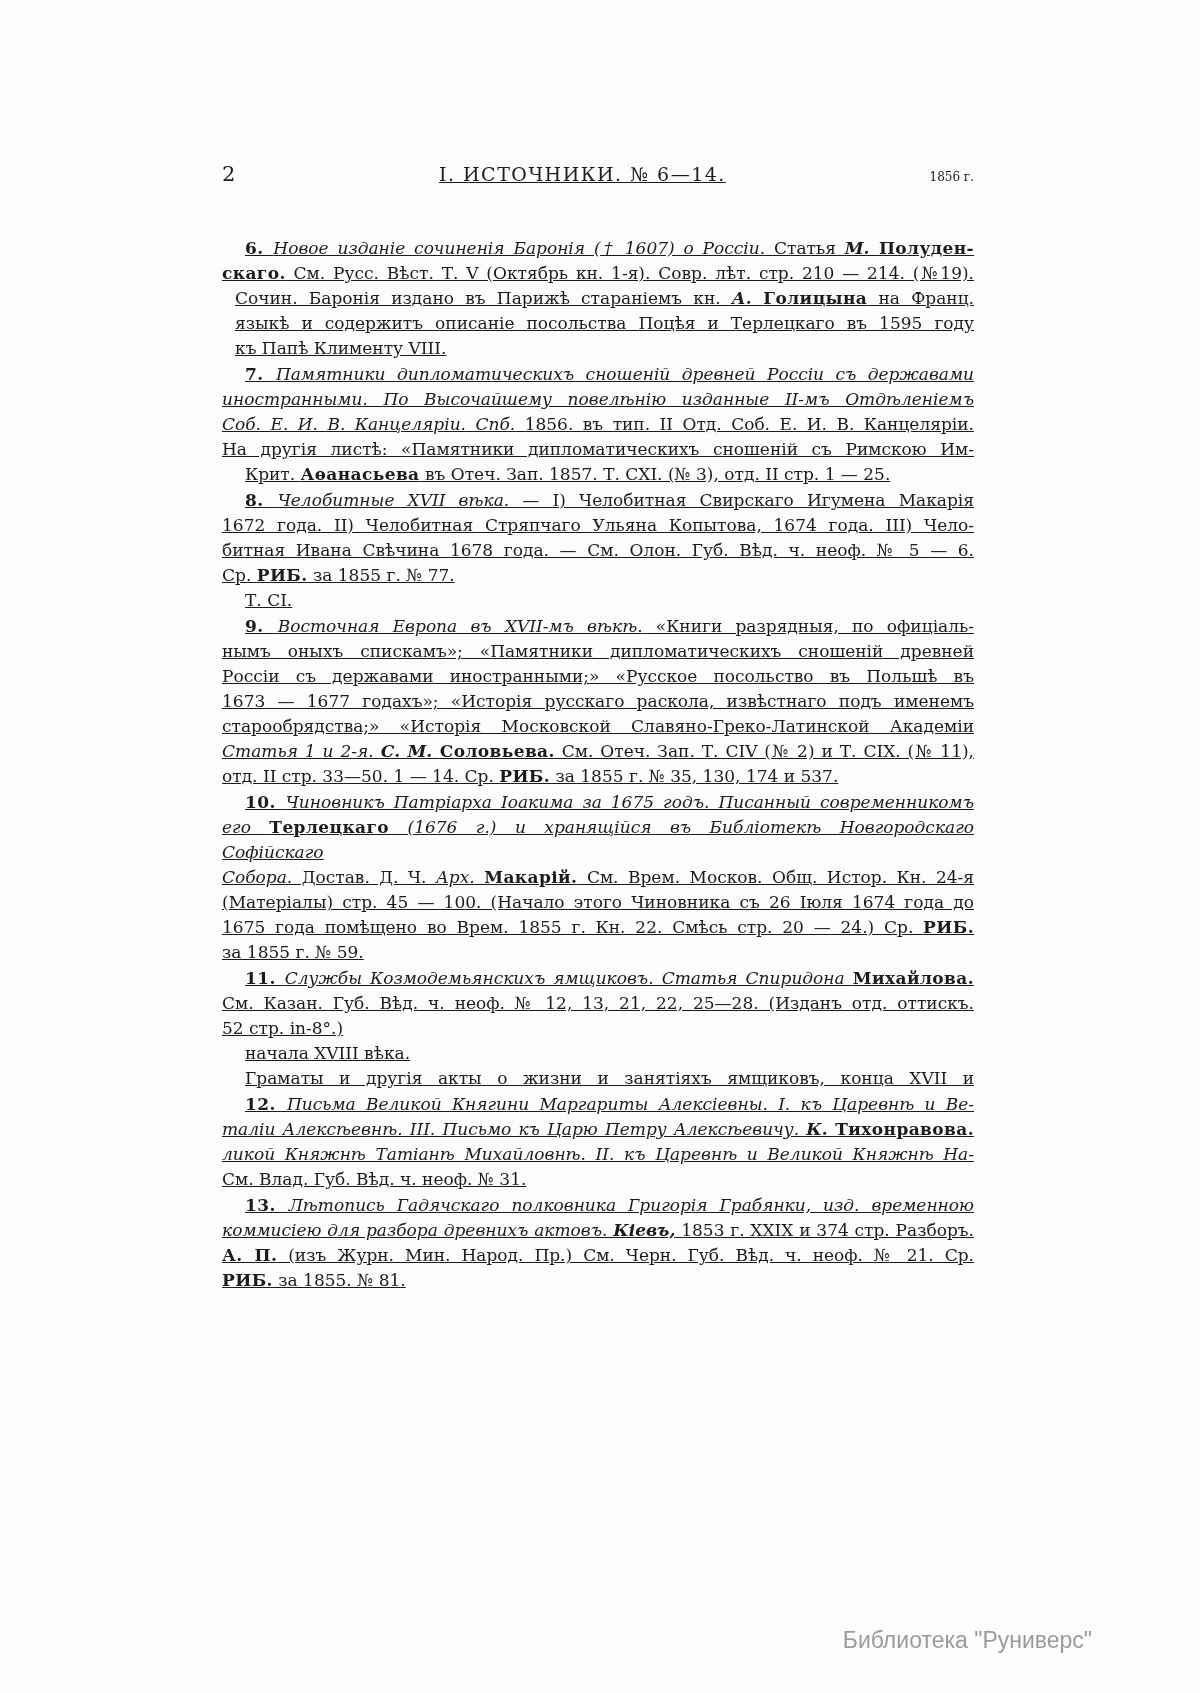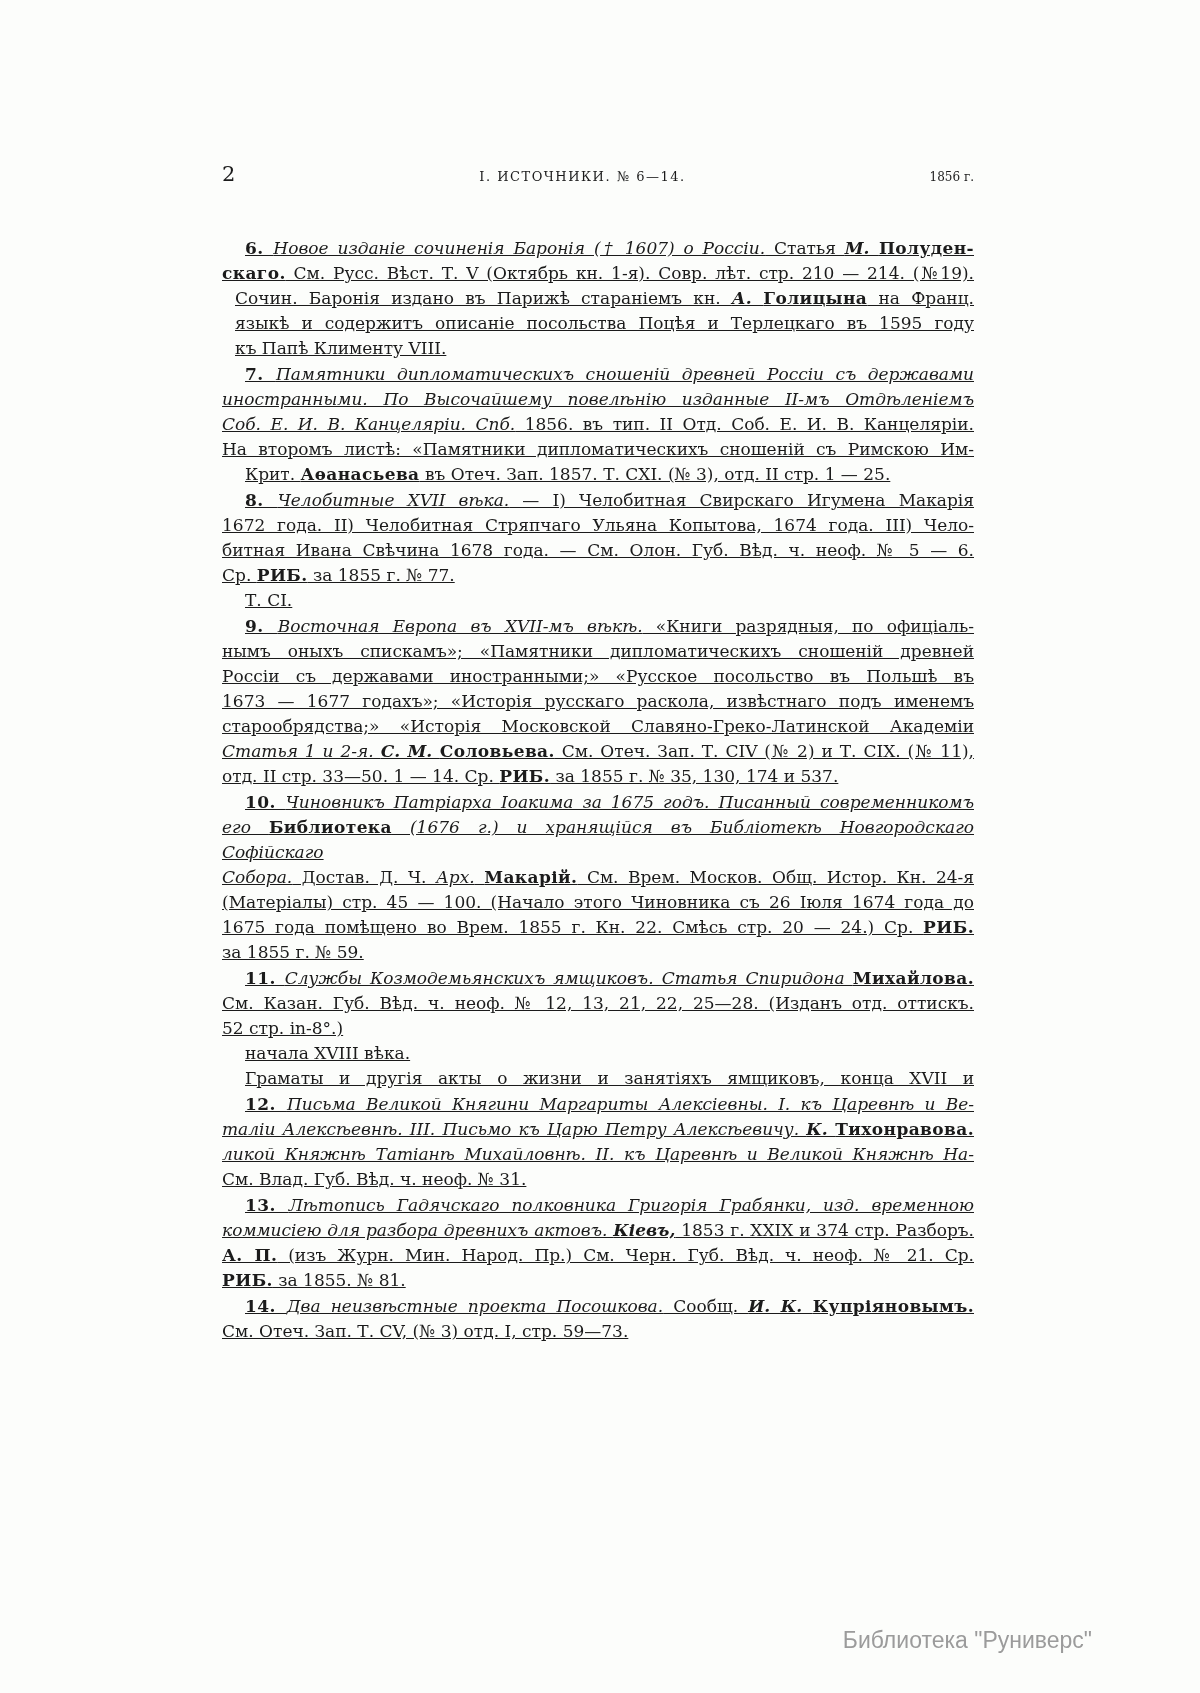--- a/index.html
+++ b/index.html
@@ -8,21 +8,21 @@
     background:#fcfdfb;color:#1b1b1b;
     font-family:"DejaVu Serif","Liberation Serif",serif;
     overflow:hidden;
   }
   .pageheader{
     position:absolute;left:222px;top:160px;width:752px;
     display:flex;justify-content:space-between;align-items:baseline;
     font-size:20px;line-height:28px;
   }
   .pageheader .pagenum{font-size:21px;}
-  .pageheader .center{letter-spacing:1.5px;font-size:13px;}
+  .pageheader .center{letter-spacing:1.5px;font-size:19px;text-decoration:underline;}
   .pageheader .right{font-size:12px;}
   .textblock{
     position:absolute;left:222px;top:236px;width:752px;
     font-size:17px;
     text-decoration:underline;
   }
   .entry{margin:0;padding:0;}
   .entry + .entry{margin-top:1px;}
   .line{
     line-height:25px;
@@ -56,42 +56,42 @@
       <div class="line ind2"><span class="sb">6. </span><span class="si">Новое изданіе сочиненія Баронія († 1607) о Россіи.</span><span class="s"> Статья </span><span class="sbi">М. </span><span class="sb">Полуден-</span></div>
       <div class="line ind0"><span class="sb">скаго.</span><span class="s"> См. Русс. Вѣст. Т. V (Октябрь кн. 1-я). Совр. лѣт. стр. 210 — 214. (№19).</span></div>
       <div class="line ind1"><span class="s">Сочин. Баронія издано въ Парижѣ стараніемъ кн. </span><span class="sbi">А. </span><span class="sb">Голицына</span><span class="s"> на Франц.</span></div>
       <div class="line ind1"><span class="s">языкѣ и содержитъ описаніе посольства Поцѣя и Терлецкаго въ 1595 году</span></div>
       <div class="line ind1 short"><span class="s">къ Папѣ Клименту VIII.</span></div>
     </div>
     <div class="entry">
       <div class="line ind2"><span class="sb">7. </span><span class="si">Памятники дипломатическихъ сношеній древней Россіи съ державами</span></div>
       <div class="line ind0"><span class="si">иностранными. По Высочайшему повелѣнію изданные II-мъ Отдѣленіемъ</span></div>
       <div class="line ind0"><span class="si">Соб. Е. И. В. Канцеляріи. Спб.</span><span class="s"> 1856. въ тип. II Отд. Соб. Е. И. В. Канцеляріи.</span></div>
-      <div class="line ind0"><span class="s">На второмъ листѣ: «Памятники дипломатическихъ сношеній съ Римскою Им-</span></div>
+      <div class="line ind0"><span class="s">На другія листѣ: «Памятники дипломатическихъ сношеній съ Римскою Им-</span></div>
       <div class="line ind2 short"><span class="s">Крит. </span><span class="sb">Аѳанасьева</span><span class="s"> въ Отеч. Зап. 1857. Т. CXI. (№ 3), отд. II стр. 1 — 25.</span></div>
     </div>
     <div class="entry">
       <div class="line ind2"><span class="sb">8. </span><span class="si">Челобитные XVII вѣка.</span><span class="s"> — I) Челобитная Свирскаго Игумена Макарія</span></div>
       <div class="line ind0"><span class="s">1672 года. II) Челобитная Стряпчаго Ульяна Копытова, 1674 года. III) Чело-</span></div>
       <div class="line ind0"><span class="s">битная Ивана Свѣчина 1678 года. — См. Олон. Губ. Вѣд. ч. неоф. № 5 — 6.</span></div>
       <div class="line ind0 short"><span class="s">Ср. </span><span class="sb">РИБ.</span><span class="s"> за 1855 г. № 77.</span></div>
       <div class="line ind2 short"><span class="s">Т. CI.</span></div>
     </div>
     <div class="entry">
       <div class="line ind2"><span class="sb">9. </span><span class="si">Восточная Европа въ XVII-мъ вѣкѣ.</span><span class="s"> «Книги разрядныя, по офиціаль-</span></div>
       <div class="line ind0"><span class="s">нымъ оныхъ спискамъ»; «Памятники дипломатическихъ сношеній древней</span></div>
       <div class="line ind0"><span class="s">Россіи съ державами иностранными;» «Русское посольство въ Польшѣ въ</span></div>
       <div class="line ind0"><span class="s">1673 — 1677 годахъ»; «Исторія русскаго раскола, извѣстнаго подъ именемъ</span></div>
       <div class="line ind0"><span class="s">старообрядства;» «Исторія Московской Славяно-Греко-Латинской Академіи</span></div>
       <div class="line ind0"><span class="si">Статья 1 и 2-я. </span><span class="sbi">С. М. </span><span class="sb">Соловьева.</span><span class="s"> См. Отеч. Зап. Т. CIV (№ 2) и Т. CIX. (№ 11),</span></div>
       <div class="line ind0 short"><span class="s">отд. II стр. 33—50. 1 — 14. Ср. </span><span class="sb">РИБ.</span><span class="s"> за 1855 г. № 35, 130, 174 и 537.</span></div>
     </div>
     <div class="entry">
       <div class="line ind2"><span class="sb">10. </span><span class="si">Чиновникъ Патріарха Іоакима за 1675 годъ. Писанный современникомъ</span></div>
-      <div class="line ind0"><span class="si">его </span><span class="sb">Библиотека</span><span class="si"> (1676 г.) и хранящійся въ Библіотекѣ Новгородскаго Софійскаго</span></div>
+      <div class="line ind0"><span class="si">его </span><span class="sb">Терлецкаго</span><span class="si"> (1676 г.) и хранящійся въ Библіотекѣ Новгородскаго Софійскаго</span></div>
       <div class="line ind0"><span class="si">Собора.</span><span class="s"> Достав. Д. Ч. </span><span class="si">Арх.</span><span class="s"> </span><span class="sb">Макарій.</span><span class="s"> См. Врем. Москов. Общ. Истор. Кн. 24-я</span></div>
       <div class="line ind0"><span class="s">(Матеріалы) стр. 45 — 100. (Начало этого Чиновника съ 26 Іюля 1674 года до</span></div>
       <div class="line ind0"><span class="s">1675 года помѣщено во Врем. 1855 г. Кн. 22. Смѣсь стр. 20 — 24.) Ср. </span><span class="sb">РИБ.</span></div>
       <div class="line ind0 short"><span class="s">за 1855 г. № 59.</span></div>
     </div>
     <div class="entry">
       <div class="line ind2"><span class="sb">11. </span><span class="si">Службы Козмодемьянскихъ ямщиковъ. Статья Спиридона </span><span class="sb">Михайлова.</span></div>
       <div class="line ind0"><span class="s">См. Казан. Губ. Вѣд. ч. неоф. № 12, 13, 21, 22, 25—28. (Изданъ отд. оттискъ.</span></div>
       <div class="line ind0 short"><span class="s">52 стр. in-8°.)</span></div>
       <div class="line ind2 short"><span class="s">начала XVIII вѣка.</span></div>
@@ -102,19 +102,15 @@
       <div class="line ind0"><span class="si">таліи Алексѣевнѣ. III. Письмо къ Царю Петру Алексѣевичу.</span><span class="s"> </span><span class="sbi">К. </span><span class="sb">Тихонравова.</span></div>
       <div class="line ind0"><span class="si">ликой Княжнѣ Татіанѣ Михайловнѣ. II. къ Царевнѣ и Великой Княжнѣ На-</span></div>
       <div class="line ind0 short"><span class="s">См. Влад. Губ. Вѣд. ч. неоф. № 31.</span></div>
     </div>
     <div class="entry">
       <div class="line ind2"><span class="sb">13. </span><span class="si">Лѣтопись Гадячскаго полковника Григорія Грабянки, изд. временною</span></div>
       <div class="line ind0"><span class="si">коммисіею для разбора древнихъ актовъ. </span><span class="sbi">Кіевъ,</span><span class="s"> 1853 г. XXIX и 374 стр. Разборъ.</span></div>
       <div class="line ind0"><span class="sb">А. П.</span><span class="s"> (изъ Журн. Мин. Народ. Пр.) См. Черн. Губ. Вѣд. ч. неоф. № 21. Ср.</span></div>
       <div class="line ind0 short"><span class="sb">РИБ.</span><span class="s"> за 1855. № 81.</span></div>
     </div>
-    <div class="entry">
-      <div class="line ind2"><span class="sb">14. </span><span class="si">Два неизвѣстные проекта Посошкова.</span><span class="s"> Сообщ. </span><span class="sbi">И. К. </span><span class="sb">Купріяновымъ.</span></div>
-      <div class="line ind0 short"><span class="s">См. Отеч. Зап. Т. CV, (№ 3) отд. I, стр. 59—73.</span></div>
-    </div>
   </div>
 
 <div class="watermark">Библиотека "Руниверс"</div>
 
 </body></html>

